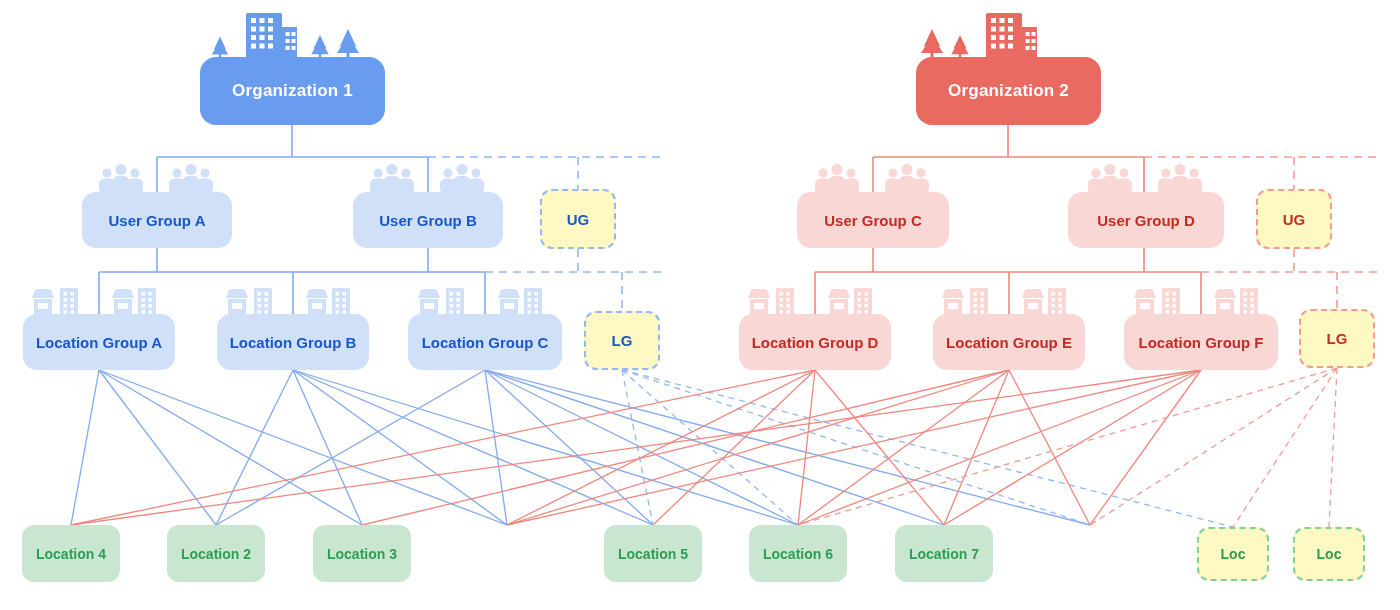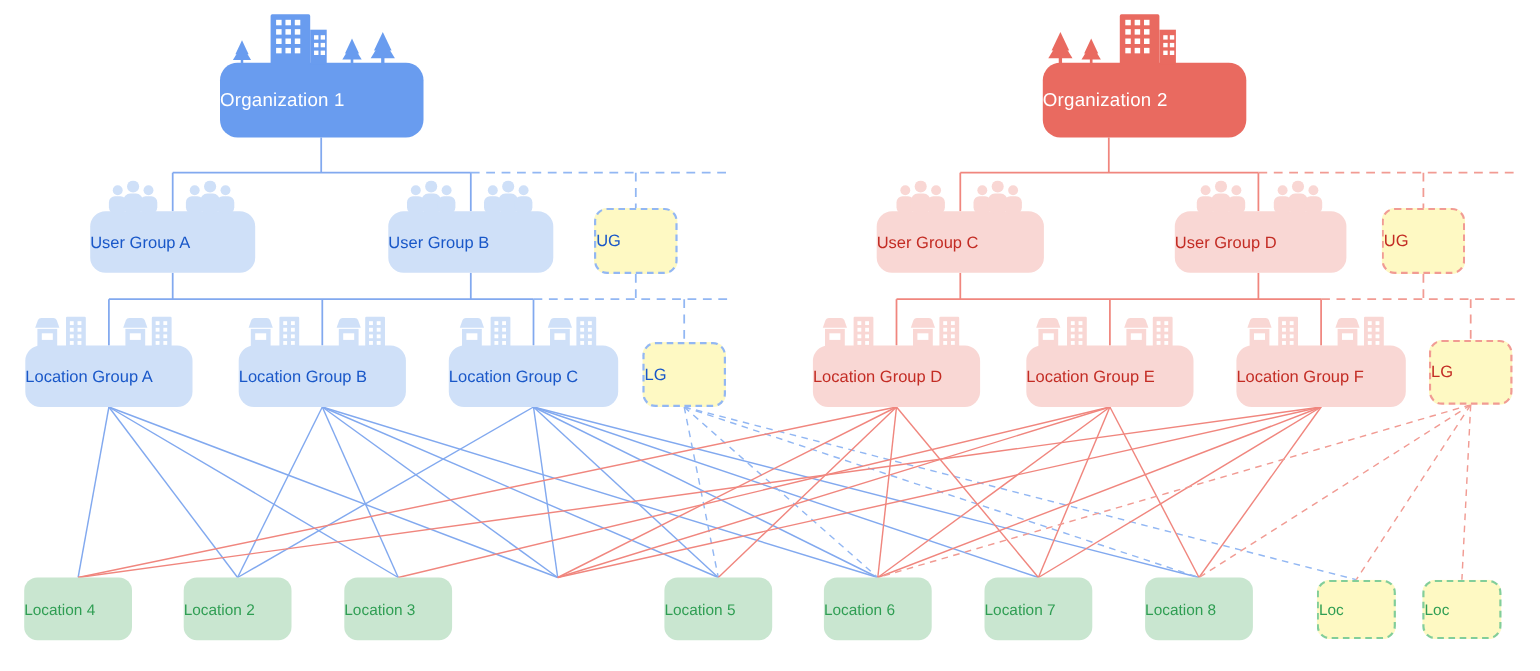--- a/index.html
+++ b/index.html
@@ -7,26 +7,26 @@
     --red:#E96A60; --red-light:#F9D7D4; --red-text:#C32C24; --red-line:#F0867E; --red-dash:#F19B93;
     --green-light:#C9E6D0; --green-text:#2F9E53; --green-border:#82CE99;
   }
   html,body{margin:0;padding:0;background:#ffffff;}
   .stage{
     position:relative; width:1400px; height:610px; overflow:hidden; background:#ffffff;
     font-family:"Liberation Sans", sans-serif;
   }
   #edges{position:absolute;left:0;top:0;z-index:1;}
   .node{
-    position:absolute; z-index:2; display:flex; align-items:center; justify-content:flex-start;
-    text-align:center; font-weight:normal; box-sizing:border-box;
+    position:absolute; z-index:2; display:flex; align-items:center; justify-content:center;
+    text-align:center; font-weight:bold; box-sizing:border-box;
   }
   .org{border-radius:16px; color:#ffffff; font-size:17px; letter-spacing:.2px;}
   .org.blue{background:var(--blue);}
-  .org.red{background:var(--red);margin-left:32px;}
+  .org.red{background:var(--red);}
   .group{border-radius:14px; font-size:15px;}
   .group.blue{background:var(--blue-light); color:var(--blue-text);}
   .group.red{background:var(--red-light); color:var(--red-text);}
   .ph{border-radius:12px; font-size:15px; background:#fef9c3;}
   .ph.blue{border:2px dashed var(--blue-dash); color:var(--blue-text);}
   .ph.red{border:2px dashed var(--red-dash); color:var(--red-text);}
   .ph.green{border:2px dashed var(--green-border); color:var(--green-text); font-size:14px;}
   .loc{border-radius:12px; background:var(--green-light); color:var(--green-text); font-size:14px;}
   .icon{position:absolute; bottom:100%; left:50%; transform:translateX(-50%); margin-bottom:-2px;
         line-height:0; pointer-events:none;}
@@ -461,22 +461,19 @@
     </div>
   <div class="node loc" id="n-l5">
     <span>Location 5</span>
     </div>
   <div class="node loc" id="n-l6">
     <span>Location 6</span>
     </div>
   <div class="node loc" id="n-l7">
     <span>Location 7</span>
     </div>
-  <div class="node loc" id="n-l8">
-    <span>Location 8</span>
-    </div>
   <div class="node ph green" id="n-locph1">
     <span>Loc</span>
     </div>
   <div class="node ph green" id="n-locph2">
     <span>Loc</span>
     </div>
 </div>
 
 </body></html>

